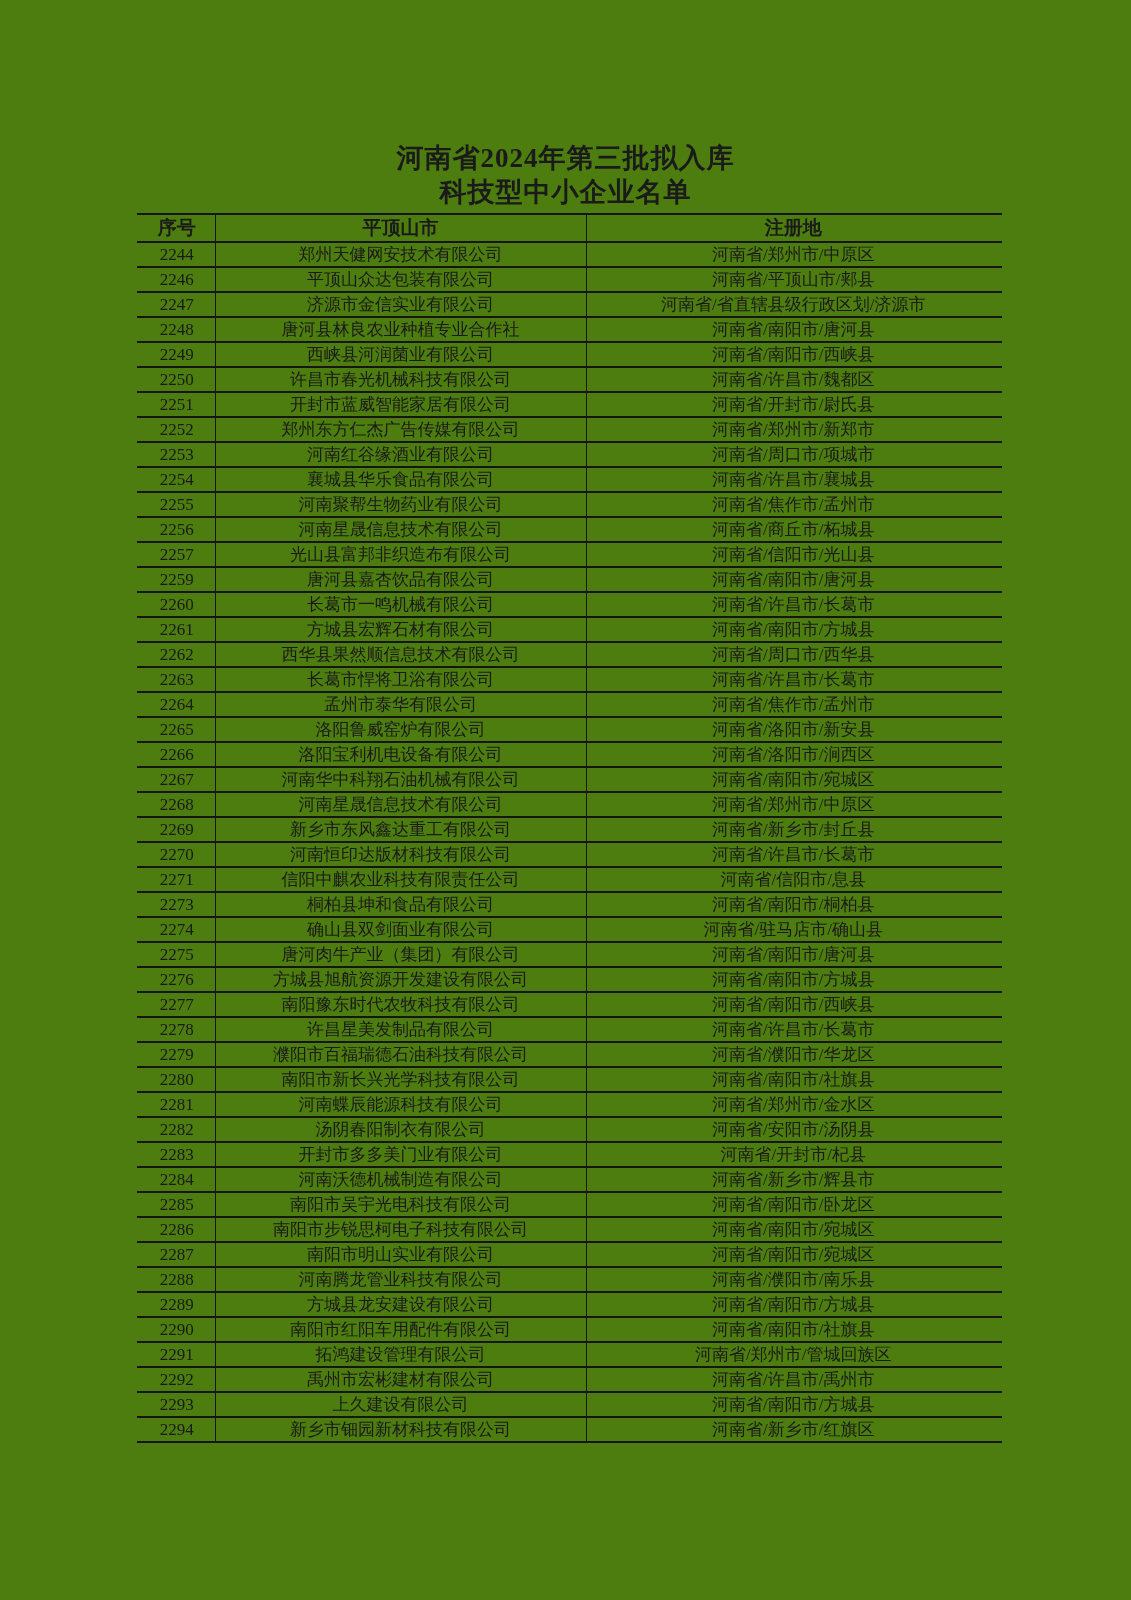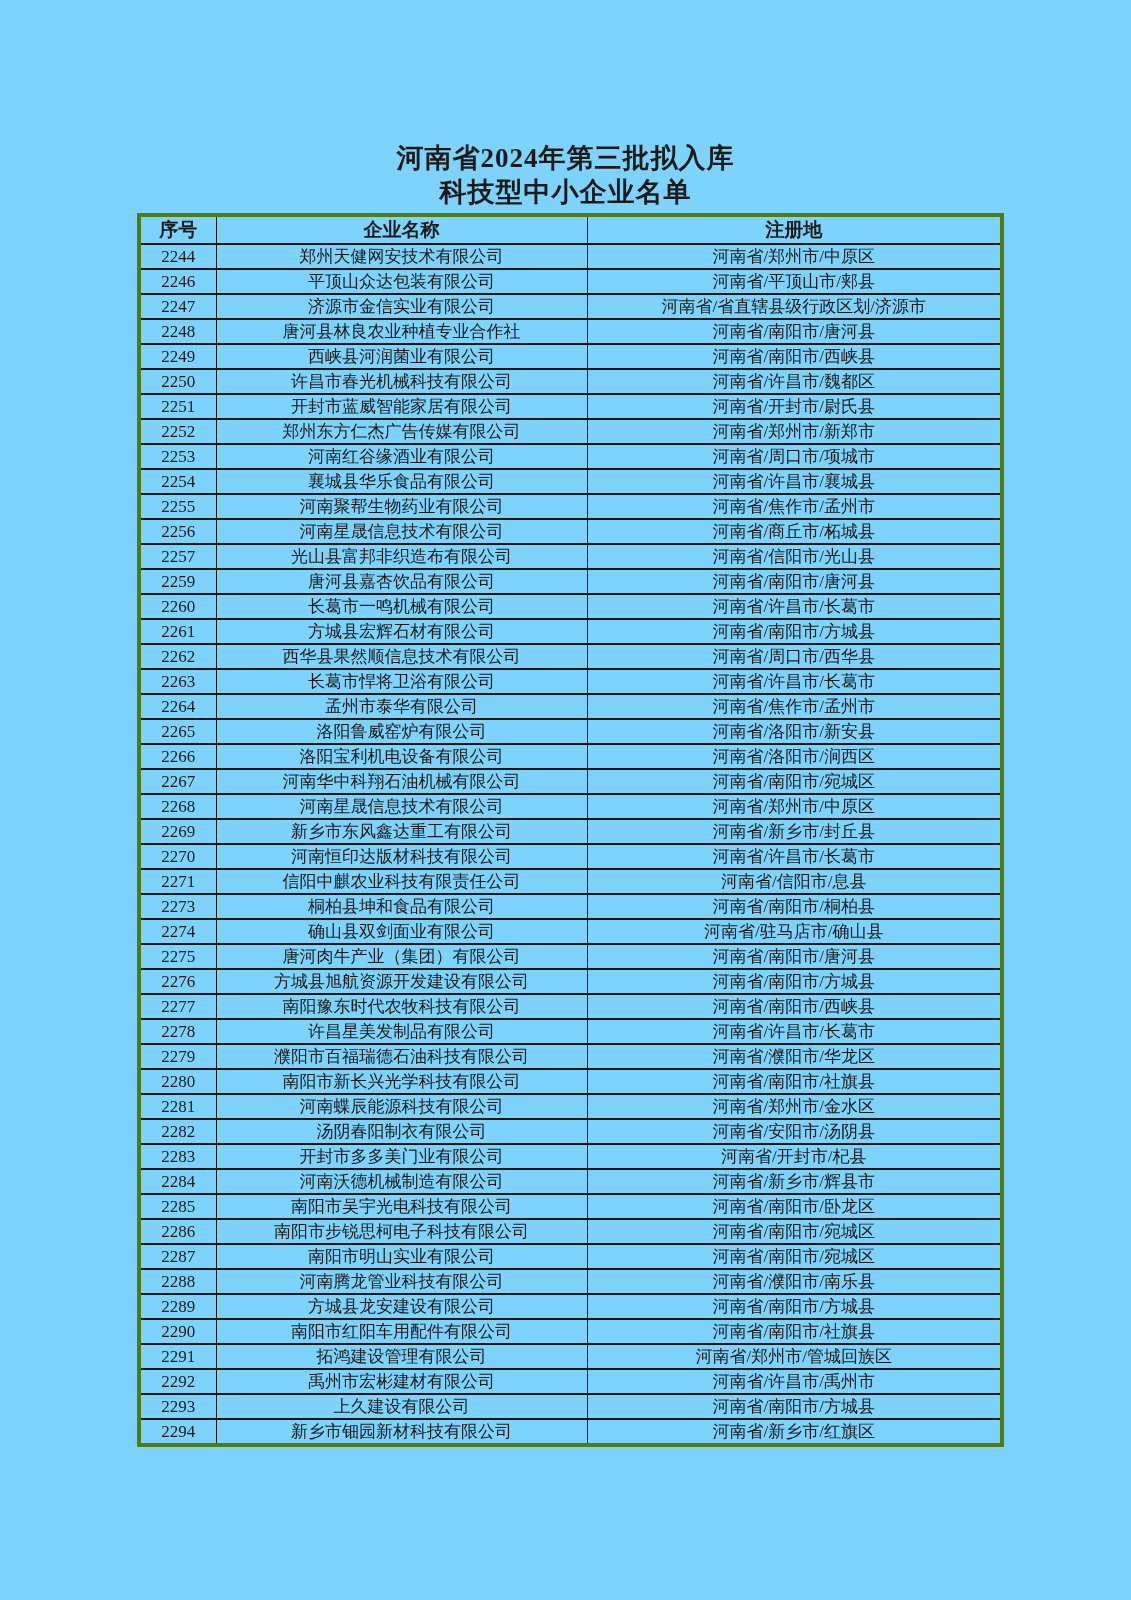--- a/index.html
+++ b/index.html
@@ -10,41 +10,41 @@
   body {
     width: 1131px;
     height: 1600px;
     position: relative;
     font-family: "Liberation Serif", "DejaVu Serif", serif;
     color: #1a1a1a;
   }
   .page {
     position: absolute;
     inset: 0;
-    background: #7dd3fc;
+    background: #4d7c0f;
     font-family: Liberation Serif, serif;
   }
   .doc-title {
     position: absolute;
     top: 141px;
     left: 0;
     width: 1131px;
     text-align: center;
     font-weight: bold;
     font-size: 27px;
     line-height: 34px;
     letter-spacing: 1px;
   }
   table.company-table {
     position: absolute;
     top: 213px;
     left: 137px;
     border-collapse: collapse;
     table-layout: fixed;
-    border: 4px solid #4d7c0f;
+    border: 2px solid #4d7c0f;
   }
   col.c-seq    { width: 77px;  }
   col.c-name   { width: 371px; }
   col.c-region { width: 415px; }
   th, td {
     border-left: 1px solid #161616;
     border-right: 1px solid #161616;
     border-top: 2px solid #161616;
     border-bottom: 2px solid #161616;
     height: 22px;
@@ -75,21 +75,21 @@
 
   <table class="company-table">
     <colgroup>
       <col class="c-seq">
       <col class="c-name">
       <col class="c-region">
     </colgroup>
     <thead>
       <tr>
         <th>序号</th>
-        <th>企业名称</th>
+        <th>平顶山市</th>
         <th>注册地</th>
       </tr>
     </thead>
     <tbody>
         <tr>
       <td>2244</td>
       <td>郑州天健网安技术有限公司</td>
       <td>河南省/郑州市/中原区</td>
     </tr>
         <tr>

